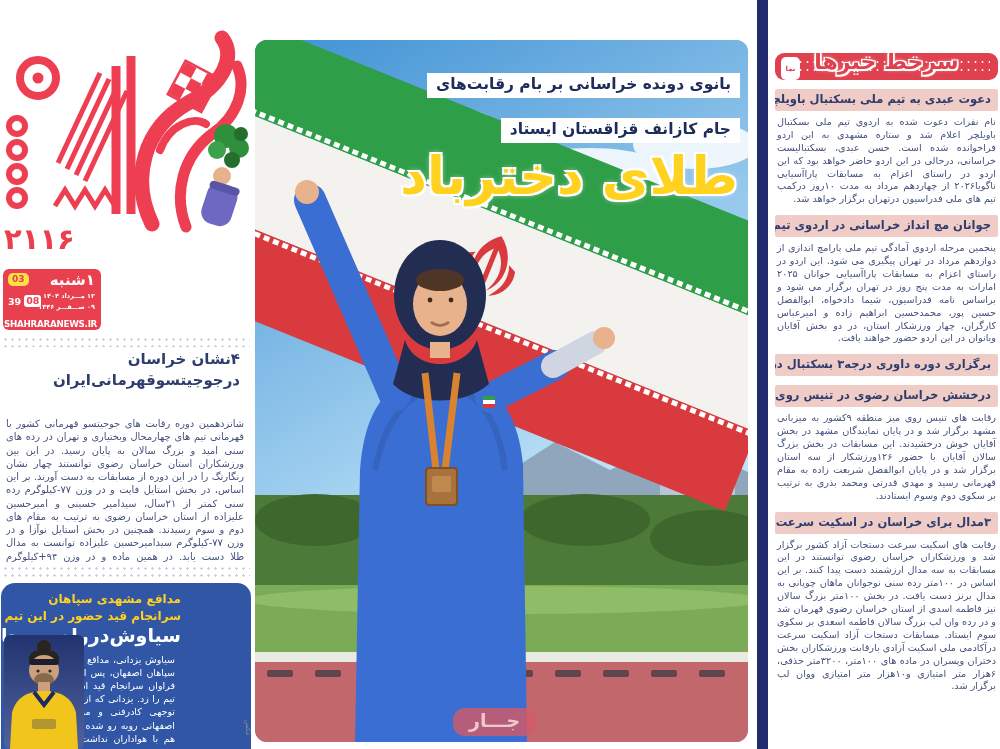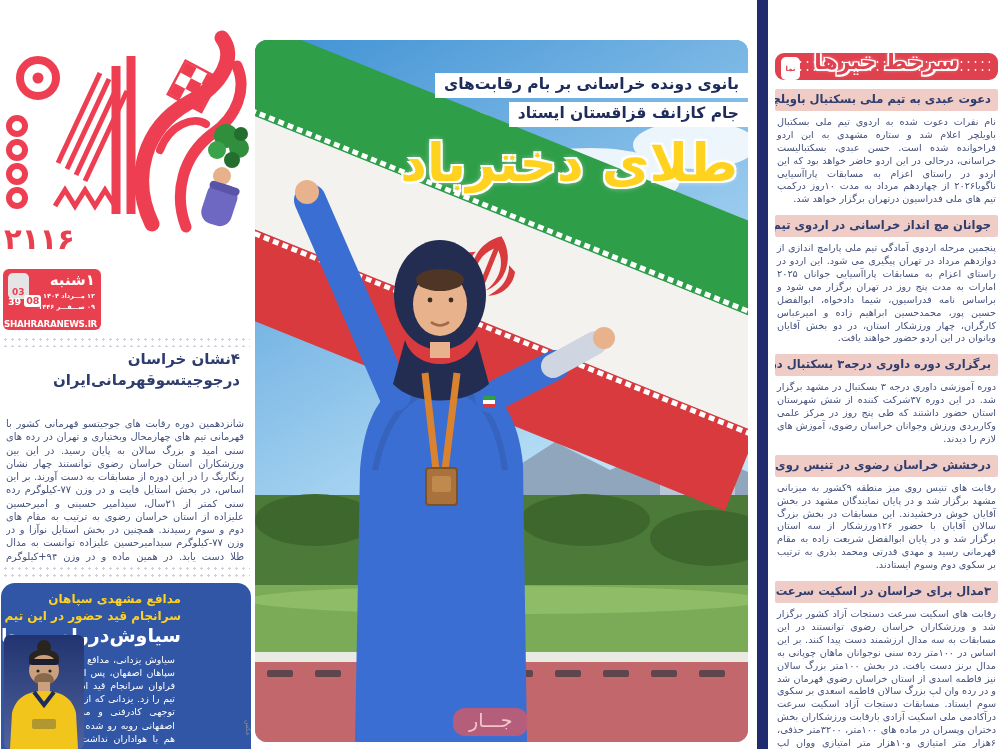--- a/index.html
+++ b/index.html
@@ -43,54 +43,54 @@
     line-height:1.33; text-align:justify;
   }
 
   
   .photo {
     position:absolute; left:255px; top:40px; width:493px; height:702px;
     border-radius:12px; overflow:hidden; background:#6fb2e4;
   }
   .photo svg { display:block; }
   .kicker {
-    position:absolute; top:33px; right:0; display:flex; flex-direction:column;
-    align-items:flex-start; gap:4px; z-index:3;
+    position:absolute; top:33px; right:8px; display:flex; flex-direction:column;
+    align-items:flex-start; gap:20px; z-index:3;
   }
   .kicker-line {
     background:#ffffff; color:#1e2c5c; font-weight:bold; font-size:15.5px;
     padding:2px 9px 5px; white-space:nowrap;
   }
   .main-headline {
-    position:absolute; top:93px; right:10px; z-index:3;
+    position:absolute; top:106px; right:10px; z-index:3;
     color:#ffd21f; font-size:52px; font-weight:bold; white-space:nowrap;
     text-shadow:-2px -2px 0 #fff, 2px -2px 0 #fff, -2px 2px 0 #fff, 2px 2px 0 #fff, 0 0 6px rgba(255,255,255,.9);
   }
   .watermark {
     position:absolute; left:198px; top:668px; z-index:3;
-    background:rgba(213,90,101,.8); color:#f3c6ca; font-size:19px; font-weight:normal;
+    background:rgba(213,90,101,.8); color:#f3c6ca; font-size:19px; font-weight:bold;
     padding:1px 16px 5px; border-radius:12px; white-space:nowrap;
   }
 
   
   .left-col { position:absolute; left:0; top:0; width:252px; height:749px; }
   .logo-svg { position:absolute; left:0; top:28px; }
   .arm-overlay { position:absolute; left:192px; top:98px; z-index:2; }
   .issue-number {
     position:absolute; left:4px; top:222px; color:#e8404f;
     font-size:29px; font-weight:bold; letter-spacing:10px; direction:ltr;
   }
   .date-box {
     position:absolute; left:3px; top:269px; width:98px; height:61px;
     background:#e8404f; border-radius:6px; color:#fff; overflow:hidden;
   }
   .weekday { position:absolute; top:2px; right:6px; font-size:15px; font-weight:bold; }
   .day-badge {
-    position:absolute; left:5px; top:4px; background:#e5e5e5; color:#e8404f;
-    border-radius:5px; font-size:9px; font-weight:bold; padding:14px 4px 2px;
+    position:absolute; left:5px; top:4px; background:#fde047; color:#e8404f;
+    border-radius:5px; font-size:9px; font-weight:bold; padding:1px 4px 2px;
   }
   .cal-rows { position:absolute; top:22px; right:6px; font-size:6.5px; line-height:1.7; text-align:right; font-weight:bold; }
   .greg-date { position:absolute; left:5px; top:26px; font-size:9.5px; font-weight:bold; direction:ltr; display:flex; gap:3px; align-items:center; }
   .greg-month { background:#ffffff; color:#e8404f; border-radius:3px; padding:0 2px 1px; }
   .website {
     position:absolute; bottom:1px; left:0; right:0; text-align:center;
     font-size:9.5px; font-weight:bold; transform:scaleX(.92); letter-spacing:-.3px;
   }
   .dot-row {
     position:absolute; left:2px; width:248px;
@@ -337,21 +337,20 @@
       <span class="news-header-title">سرخط خبرها</span>
     </div>
 
     <div class="sec-bar">دعوت عبدی به تیم ملی بسکتبال باویلچر</div>
     <div class="sec-body">نام نفرات دعوت شده به اردوی تیم ملی بسکتبال باویلچر اعلام شد و ستاره مشهدی به این اردو فراخوانده شده است. حسن عبدی، بسکتبالیست خراسانی، درحالی در این اردو حاضر خواهد بود که این اردو در راستای اعزام به مسابقات پاراآسیایی ناگویا۲۰۲۶ از چهاردهم مرداد به مدت ۱۰روز درکمپ تیم های ملی فدراسیون درتهران برگزار خواهد شد.</div>
 
     <div class="sec-bar">جوانان مچ انداز خراسانی در اردوی تیم ملی</div>
     <div class="sec-body">پنجمین مرحله اردوی آمادگی تیم ملی پارامچ اندازی از دوازدهم مرداد در تهران پیگیری می شود. این اردو در راستای اعزام به مسابقات پاراآسیایی جوانان ۲۰۲۵ امارات به مدت پنج روز در تهران برگزار می شود و براساس نامه فدراسیون، شیما دادخواه، ابوالفضل حسین پور، محمدحسین ابراهیم زاده و امیرعباس کارگران، چهار ورزشکار استان، در دو بخش آقایان وبانوان در این اردو حضور خواهند یافت.</div>
 
     <div class="sec-bar">برگزاری دوره داوری درجه۳ بسکتبال در مشهد</div>
-    <div class="sec-body">دوره آموزشی داوری درجه ۳ بسکتبال در مشهد برگزار شد. در این دوره ۳۷شرکت کننده از شش شهرستان استان حضور داشتند که طی پنج روز در مرکز علمی وکاربردی ورزش وجوانان خراسان رضوی، آموزش های لازم را دیدند.</div>
 
     <div class="sec-bar">درخشش خراسان رضوی در تنیس روی میز کشور</div>
     <div class="sec-body">رقابت های تنیس روی میز منطقه ۹کشور به میزبانی مشهد برگزار شد و در پایان نمایندگان مشهد در بخش آقایان خوش درخشیدند. این مسابقات در بخش بزرگ سالان آقایان با حضور ۱۲۶ورزشکار از سه استان برگزار شد و در پایان ابوالفضل شریعت زاده به مقام قهرمانی رسید و مهدی قدرتی ومحمد بذری به ترتیب بر سکوی دوم وسوم ایستادند.</div>
 
     <div class="sec-bar">۳مدال برای خراسان در اسکیت سرعت</div>
     <div class="sec-body">رقابت های اسکیت سرعت دستجات آزاد کشور برگزار شد و ورزشکاران خراسان رضوی توانستند در این مسابقات به سه مدال ارزشمند دست پیدا کنند. بر این اساس در ۱۰۰متر رده سنی نوجوانان ماهان چوپانی به مدال برنز دست یافت. در بخش ۱۰۰متر بزرگ سالان نیز فاطمه اسدی از استان خراسان رضوی قهرمان شد و در رده وان لپ بزرگ سالان فاطمه اسعدی بر سکوی سوم ایستاد. مسابقات دستجات آزاد اسکیت سرعت درآکادمی ملی اسکیت آزادی بارقابت ورزشکاران بخش دختران وپسران در ماده های ۱۰۰متر، ۳۲۰۰متر حذفی، ۶هزار متر امتیازی و۱۰هزار متر امتیازی ووان لپ برگزار شد.</div>
 
   </div>
 
 </div>

